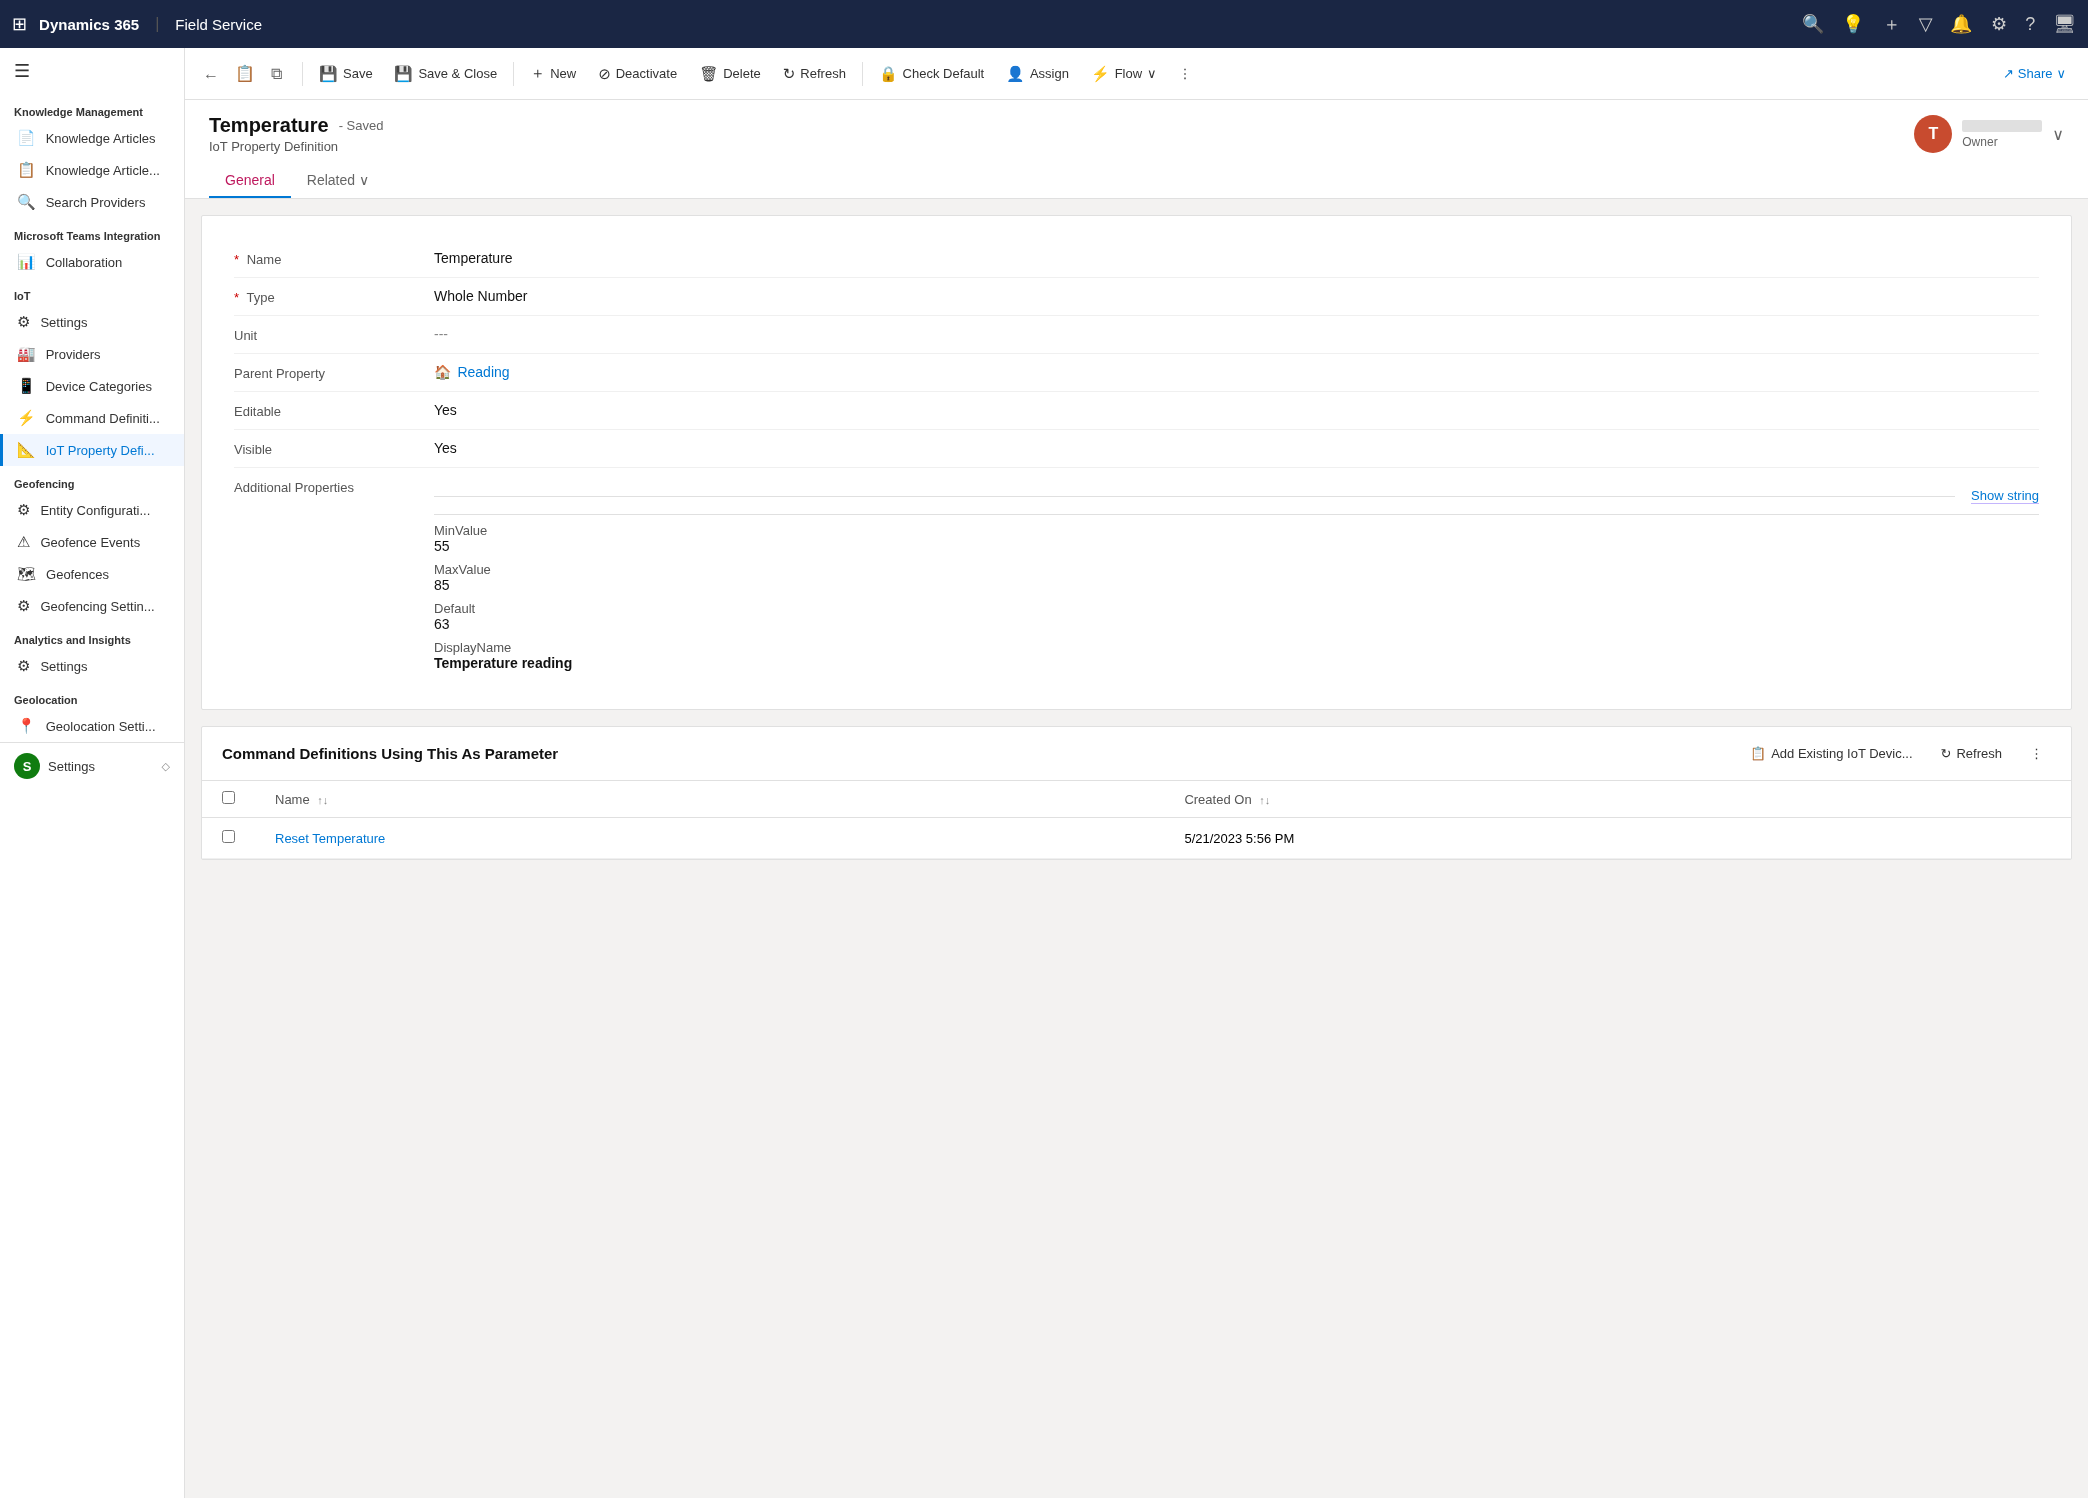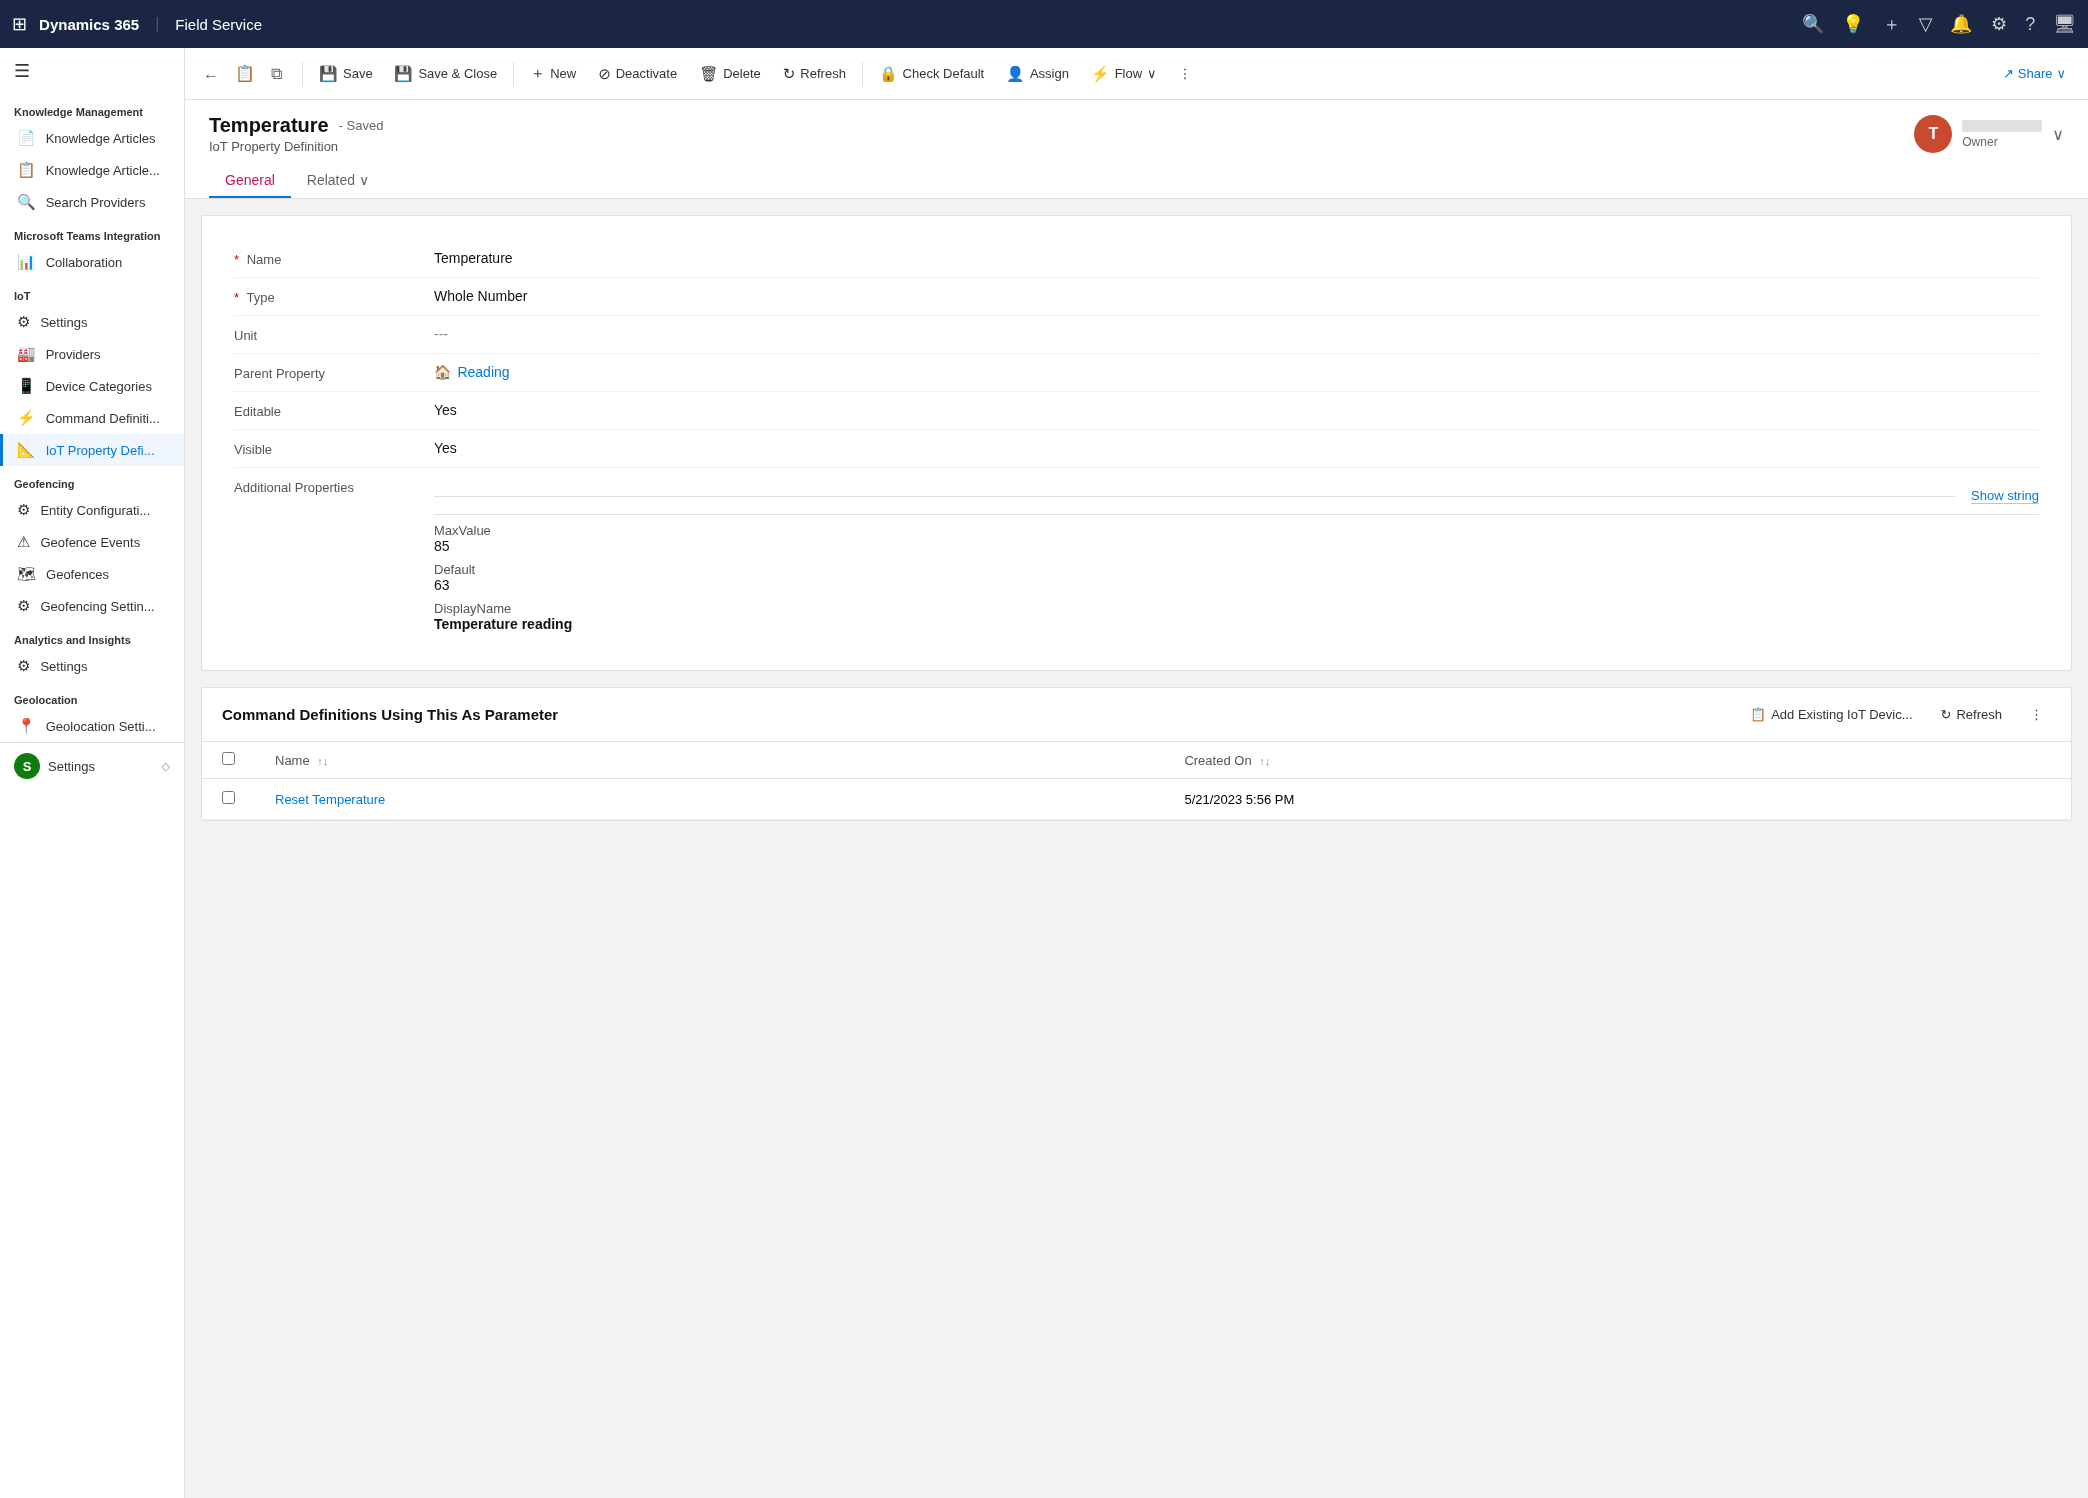--- a/index.html
+++ b/index.html
@@ -489,20 +489,24 @@
             <div class="form-label">Visible</div>
             <div class="form-value">Yes</div>
           </div>
 
           <div class="form-row" style="align-items:flex-start;">
             <div class="form-label">Additional Properties</div>
             <div style="flex:1;">
               <div class="additional-props-header">
                 <div style="flex:1;border-bottom:1px solid #e0e0e0;height:1px;"></div>
                 <span class="show-string-btn" style="margin-left:16px;">Show string</span>
+              </div>
+              <div class="prop-sub-row">
+                <div class="prop-sub-label">MinValue</div>
+                <div class="prop-sub-value">55</div>
               </div>
               <div class="prop-sub-row">
                 <div class="prop-sub-label">MaxValue</div>
                 <div class="prop-sub-value">85</div>
               </div>
               <div class="prop-sub-row">
                 <div class="prop-sub-label">Default</div>
                 <div class="prop-sub-value">63</div>
               </div>
               <div class="prop-sub-row">

